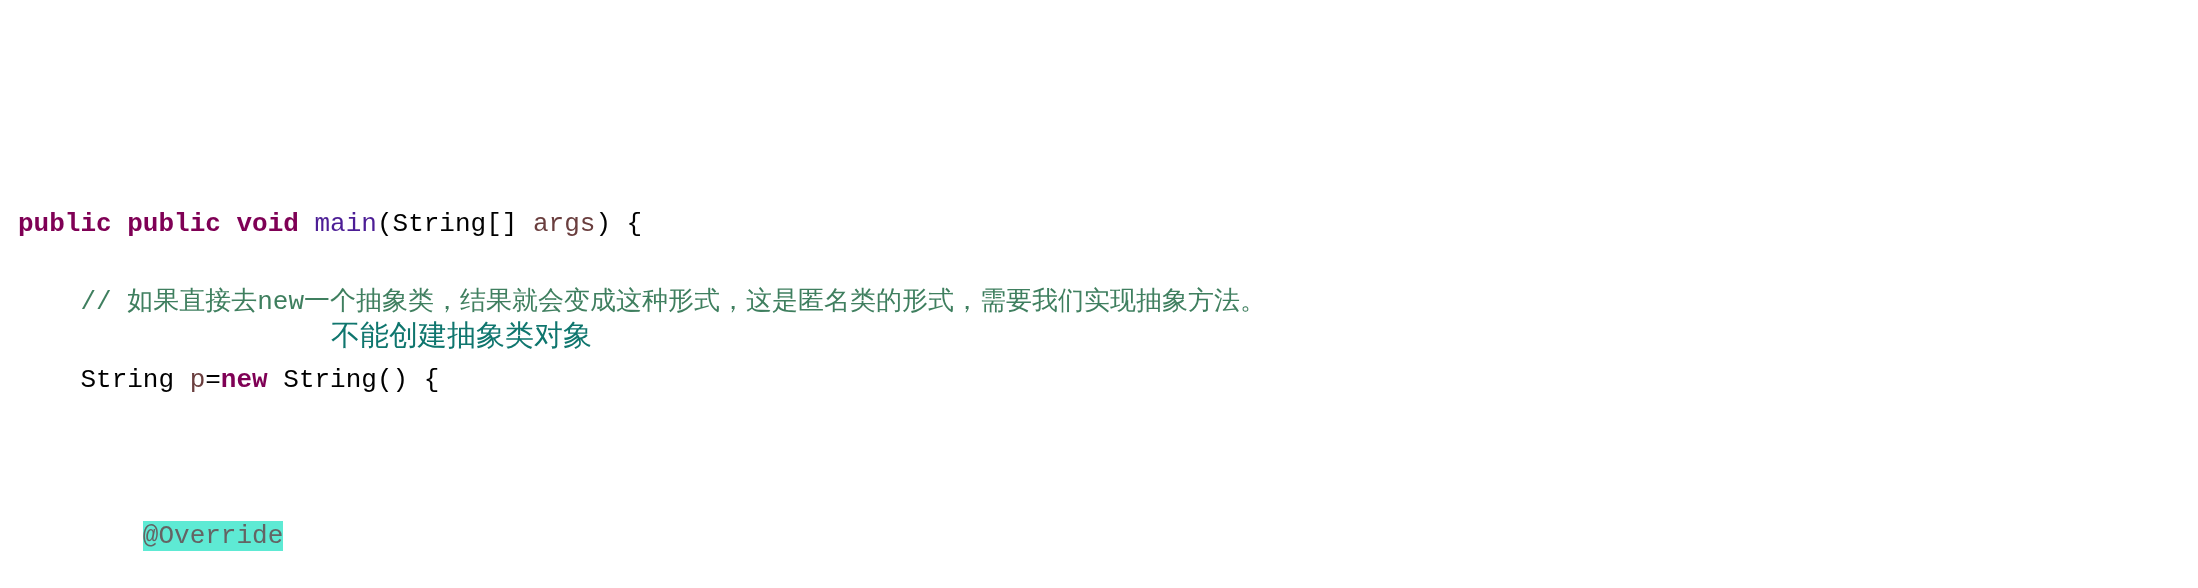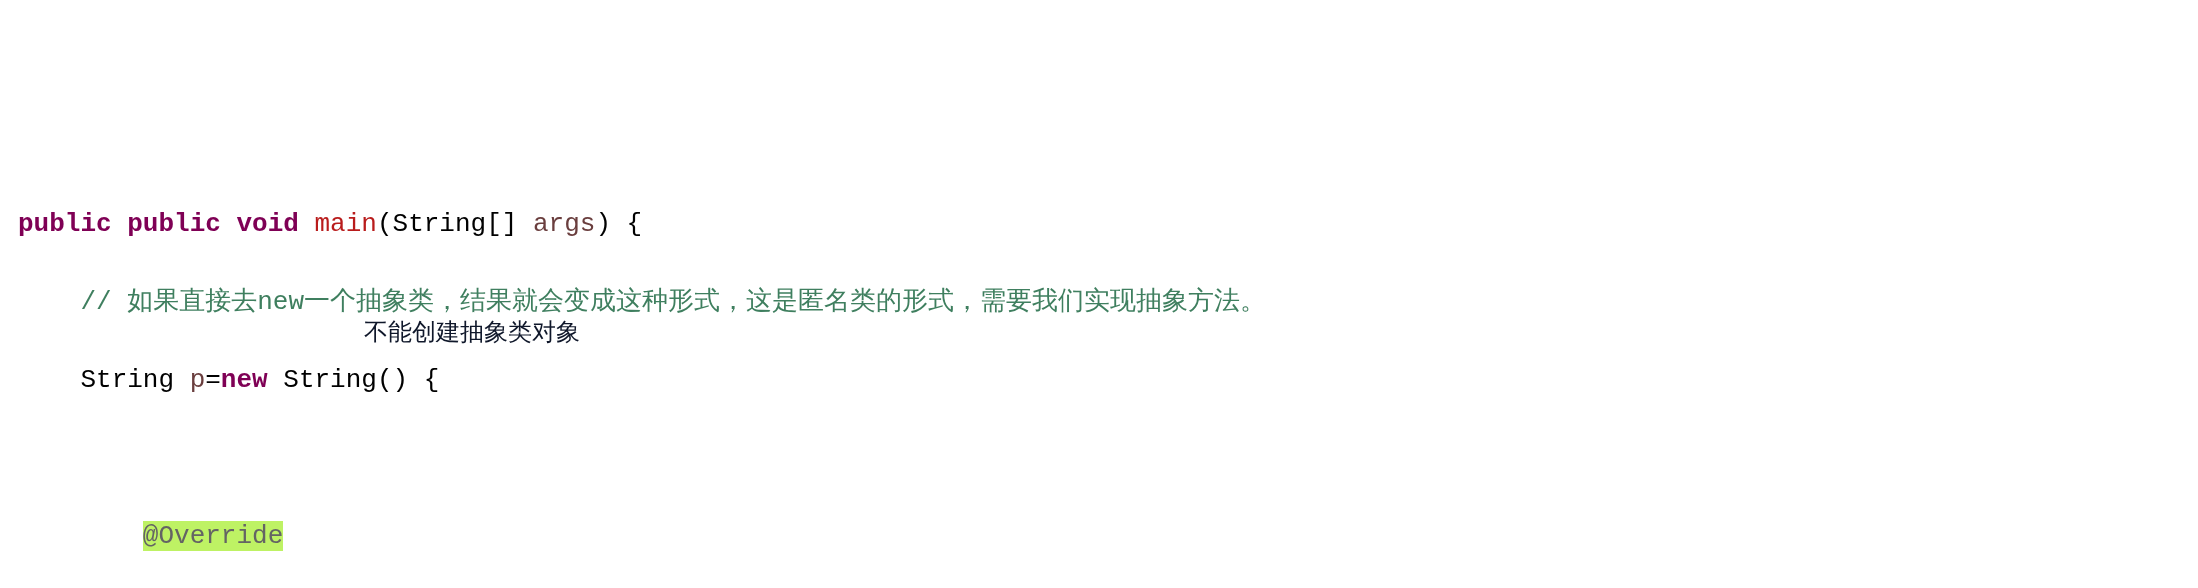--- a/index.html
+++ b/index.html
@@ -24,42 +24,42 @@
     }
     .kw-strong {
       color: #7f0055;
       font-weight: bold;
     }
     .type {
       color: #000000;
       margin-top: 12px;
     }
     .method {
-      color: #b91c1c;
+      color: #4c1d95;
     }
     .param {
       color: #6a3e3e;
       margin-top: 15px;
     }
     .punct {
       color: #000000;
     }
     .comment {
       color: #3f7f5f;
     }
     .annotation {
       color: #646464;
-      background: #bef264;
+      background: #5eead4;
     }
     .overlay-text {
       position: absolute;
-      color: #0f172a;
+      color: #0f766e;
       font-family: 'Microsoft YaHei', sans-serif;
-      font-size: 24px;
-      left: 364px;
+      font-size: 29px;
+      left: 331px;
       top: 148px;
       white-space: nowrap;
     }
   </style>
 </head>
 <body>
 
 
 
 <div class="code-container">

